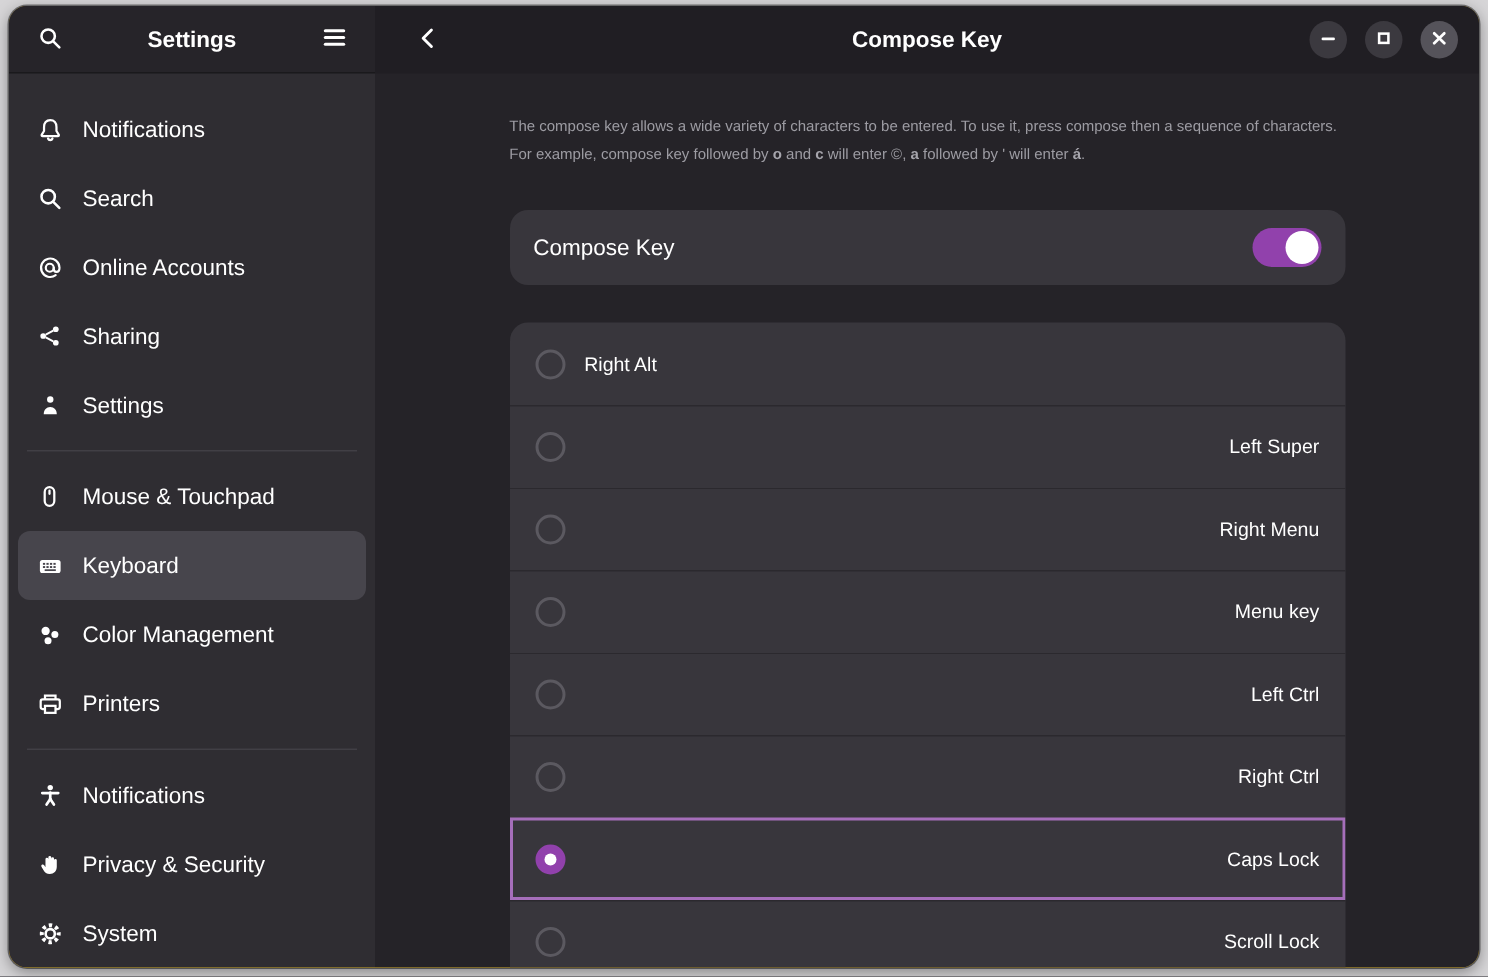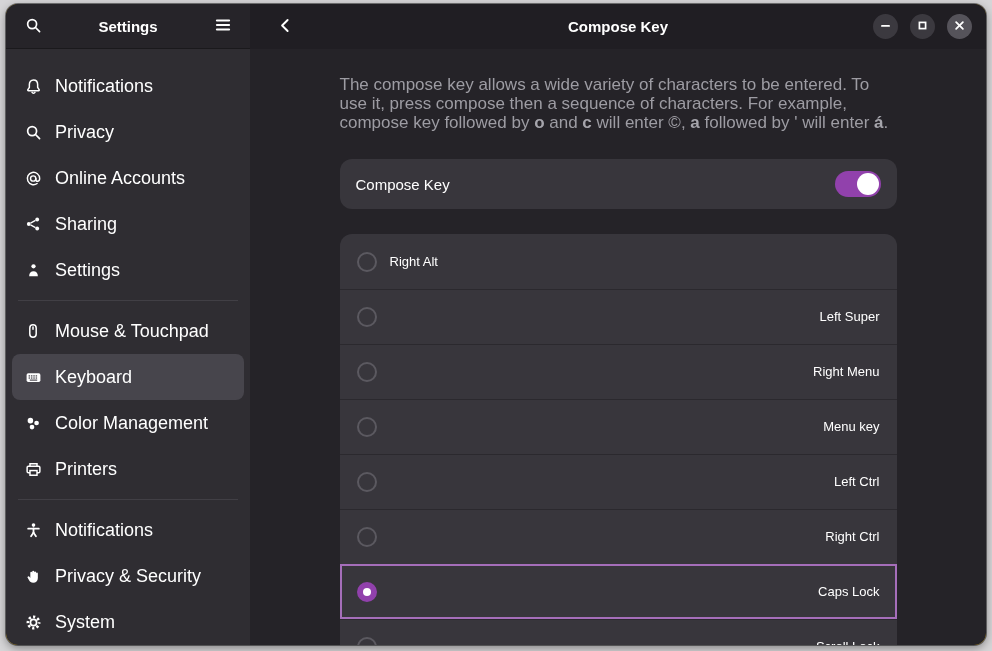--- a/index.html
+++ b/index.html
@@ -25,21 +25,21 @@
   }
   .icon-btn {
     width:34px; height:34px; border-radius:7px; color:#fff;
     display:flex; align-items:center; justify-content:center; cursor:pointer;
     background:transparent; border:none;
   }
   .sidebar-title { flex:1; text-align:center; color:#fff; font-size:15px; font-weight:700; }
   .sidebar-nav { flex:1; padding:14px 6px 8px 6px; overflow:hidden; }
   .nav-item {
     display:flex; align-items:center; gap:13px; height:46px;
-    padding:0 12px; border-radius:8px; color:#fff; font-size:18px; cursor:pointer;
+    padding:0 12px; border-radius:8px; color:#fff; font-size:15px; cursor:pointer;
   }
   .nav-item.selected { background:#47454c; }
   .nav-item .icon { width:18px; height:18px; display:flex; align-items:center; justify-content:center; color:#fff; flex-shrink:0; }
   .nav-divider { height:1px; background:#413f45; margin:7px 6px; }
   
   .main { flex:1; display:flex; flex-direction:column; background:#252328; min-width:0; }
   .main-header {
     height:45px; flex-shrink:0; background:#201e23; position:relative;
     display:flex; align-items:center; padding:0 14px;
   }
@@ -50,21 +50,21 @@
   .back-btn { margin-left:4px; z-index:1; }
   .win-controls { margin-left:auto; display:flex; align-items:center; gap:12px; z-index:1; }
   .win-btn {
     width:25px; height:25px; border-radius:50%; background:#3b393f; color:#fff;
     display:flex; align-items:center; justify-content:center; cursor:pointer; border:none;
   }
   .win-btn.close { background:#55535a; }
   
   .content { flex:1; overflow:hidden; display:flex; flex-direction:column; align-items:center; padding-top:26px; }
   .col { width:557px; }
-  .description { color:#9d9ca3; font-size:17px; line-height:19px; margin-bottom:27px; }
+  .description { color:#9d9ca3; font-size:10px; line-height:19px; margin-bottom:27px; }
   .description b { font-weight:700; color:#a6a5ac; }
   .toggle-card {
     background:#38363c; border-radius:12px; height:50px;
     display:flex; align-items:center; justify-content:space-between;
     padding:0 16px; margin-bottom:25px;
   }
   .toggle-label { color:#fff; font-size:15px; }
   .switch {
     width:46px; height:26px; border-radius:13px; background:#454349;
     position:relative; cursor:pointer; flex-shrink:0;
@@ -132,21 +132,21 @@
           <span class="nav-label">Notifications</span>
         </div>
 
         <div class="nav-item">
           <span class="icon">
             <svg viewBox="0 0 16 16" width="17" height="17">
               <circle cx="6.7" cy="6.7" r="4.2" fill="none" stroke="currentColor" stroke-width="1.6"></circle>
               <line x1="9.9" y1="9.9" x2="13.7" y2="13.7" stroke="currentColor" stroke-width="1.6" stroke-linecap="round"></line>
             </svg>
           </span>
-          <span class="nav-label">Privacy</span>
+          <span class="nav-label">Search</span>
         </div>
 
         <div class="nav-item">
           <span class="icon">
             <svg viewBox="0 0 16 16" width="17" height="17">
               <circle cx="7.7" cy="8" r="2.5" fill="none" stroke="currentColor" stroke-width="1.35"></circle>
               <path d="M10.2 8v.6c0 1.3.7 2 1.7 2 1.2 0 1.9-1.1 1.9-2.6a5.8 5.8 0 1 0-2.4 4.7" fill="none" stroke="currentColor" stroke-width="1.35" stroke-linecap="round"></path>
             </svg>
           </span>
           <span class="nav-label">Online Accounts</span>

